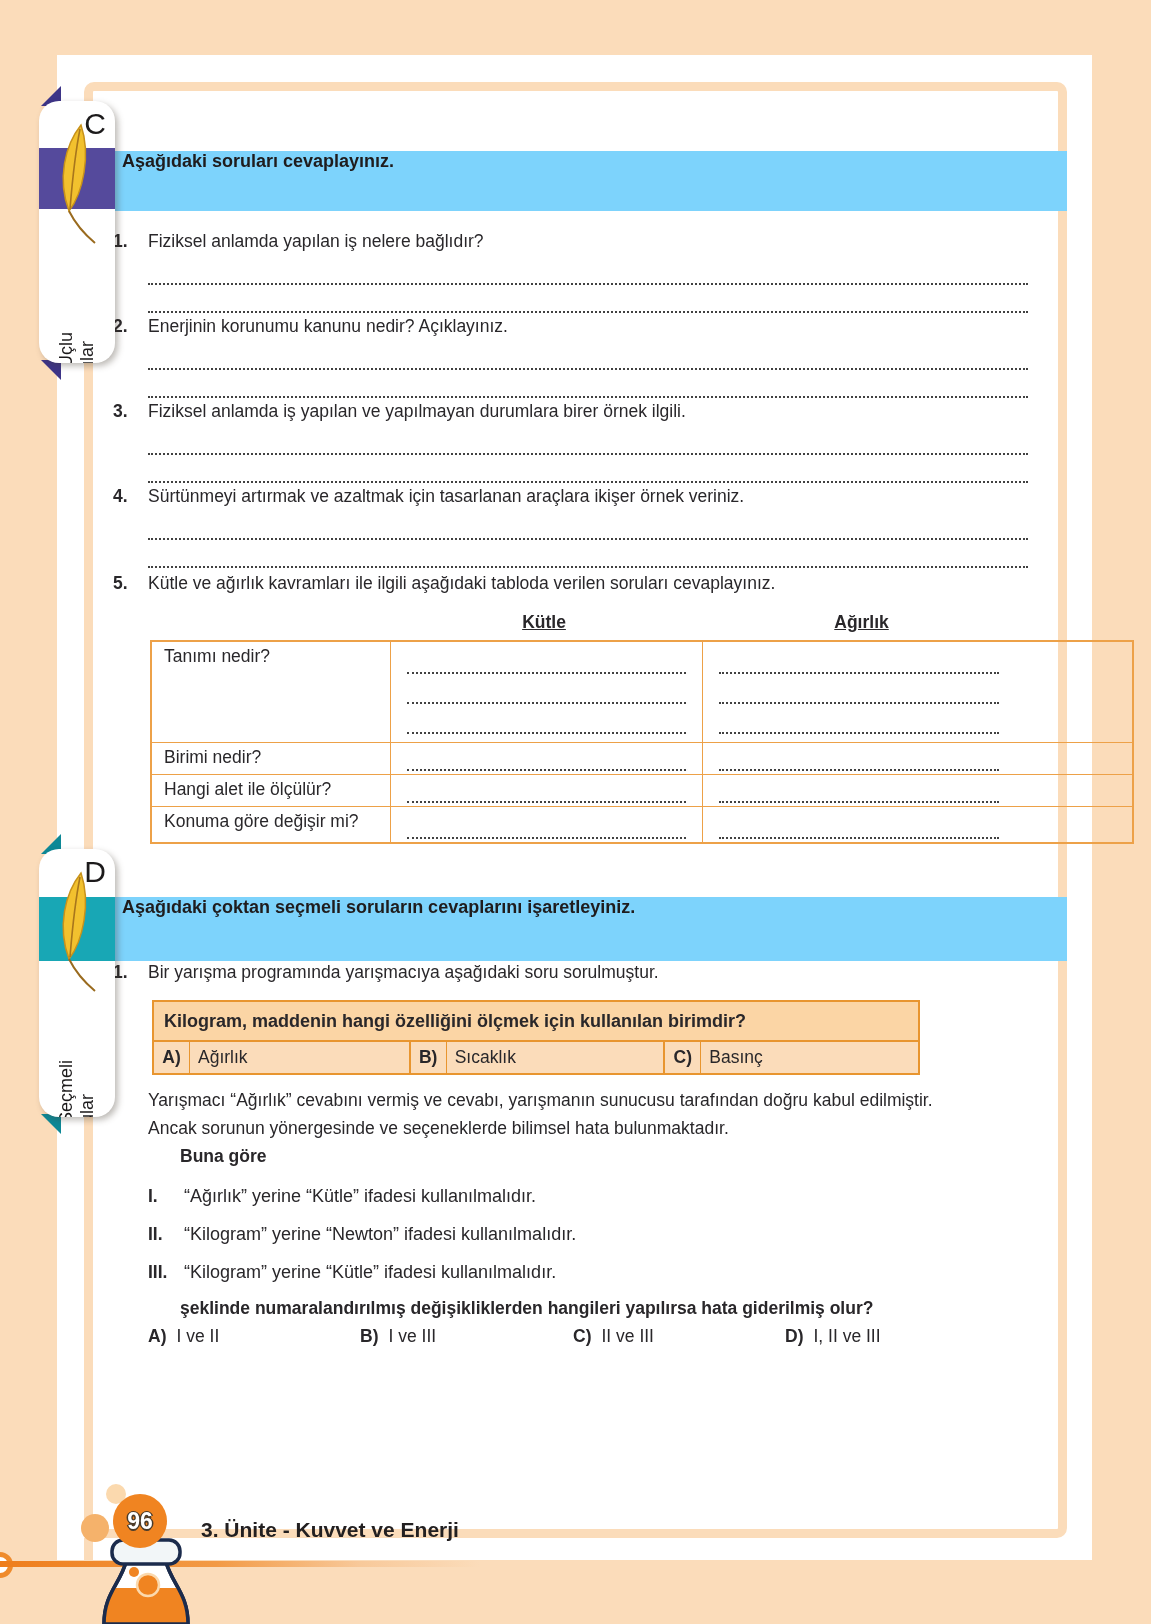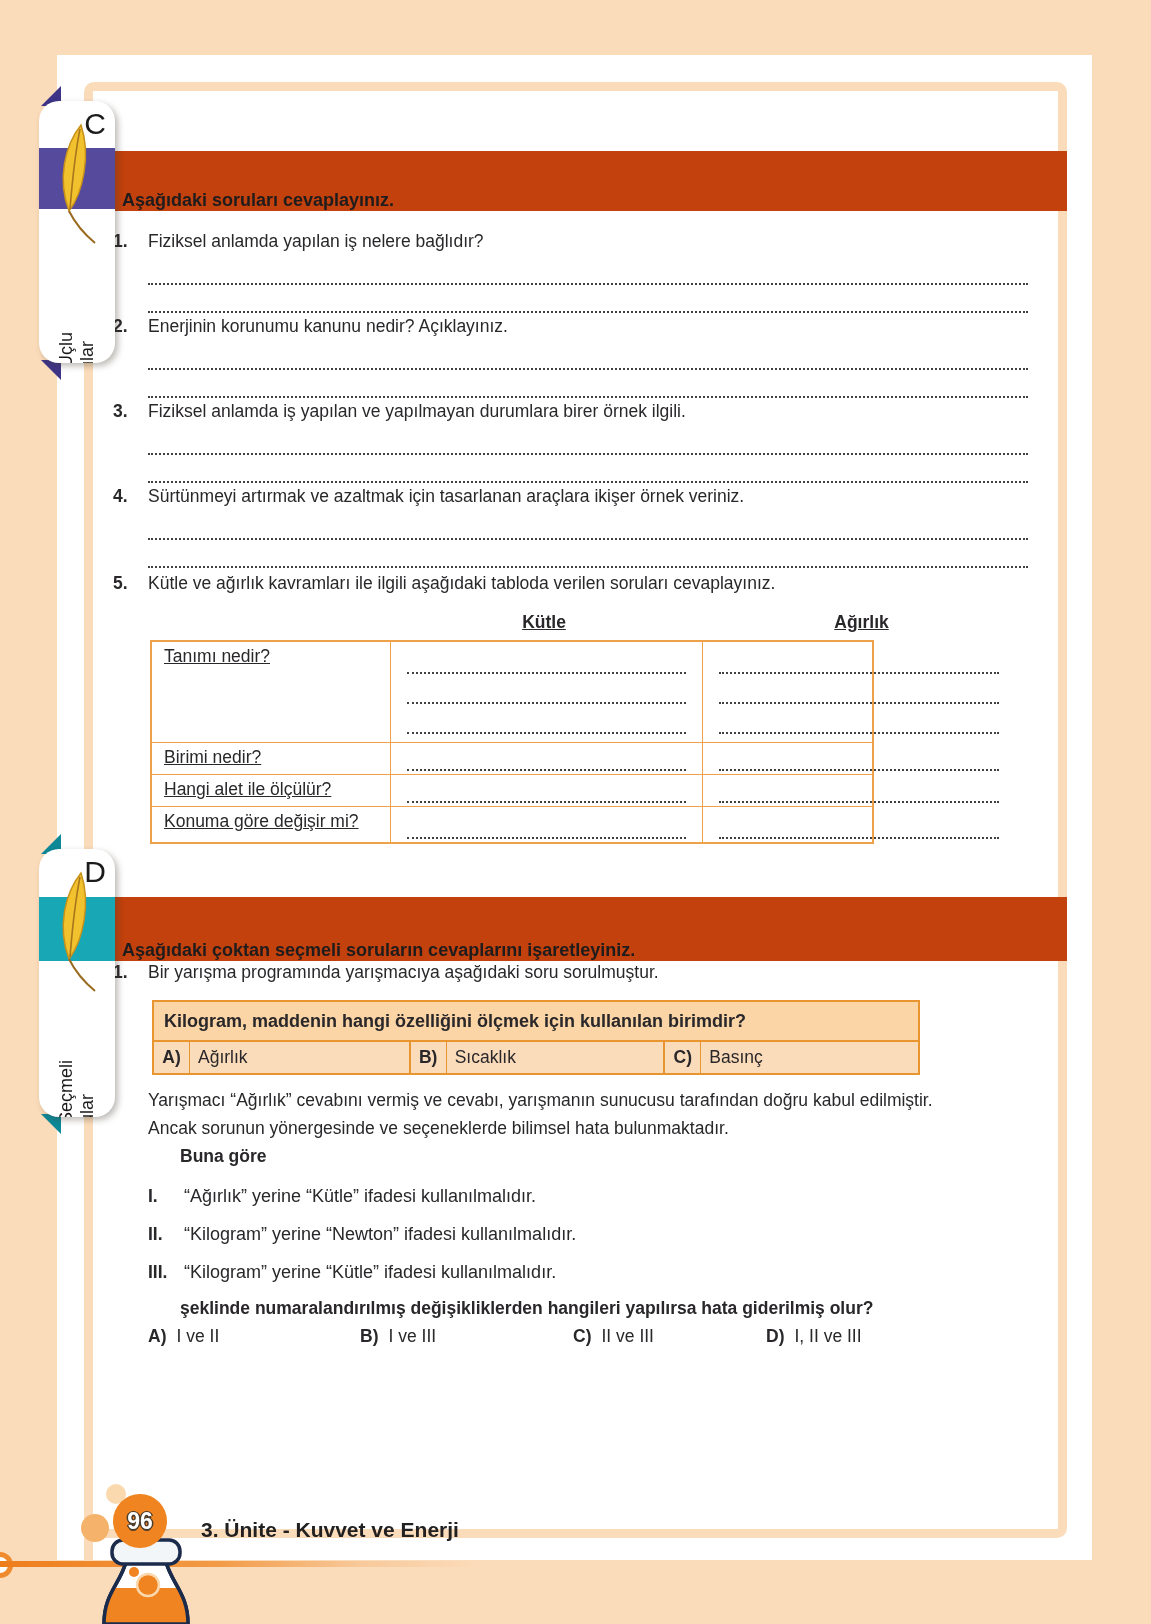--- a/index.html
+++ b/index.html
@@ -4,29 +4,29 @@
 <style>
   html,body{margin:0;padding:0;background:#ffffff;}
   .page{position:relative;width:1151px;height:1624px;overflow:hidden;background:#ffffff;
         font-family:"Liberation Sans", sans-serif;color:#29272a;}
   .abs{position:absolute;}
   
   .strip{position:absolute;background:#fbdcba;}
   
   .panel{position:absolute;left:84px;top:82px;width:983px;height:1456px;
          border:9px solid #fbdcba;border-radius:10px;background:#ffffff;box-sizing:border-box;}
-  .band{position:absolute;left:84px;width:983px;background:#c2410c;display:flex;align-items:flex-end;}
+  .band{position:absolute;left:84px;width:983px;background:#7dd3fc;display:flex;align-items:flex-start;}
   .band .band-title{margin-left:38px;font-weight:bold;font-size:18px;color:#1f1c1d;}
   
   .qnum{position:absolute;left:113px;width:30px;font-weight:bold;font-size:17.5px;}
   .qtext{position:absolute;left:148px;font-size:17.5px;white-space:nowrap;}
   .dotline{position:absolute;left:148px;width:880px;height:0;border-top:2.6px dotted #414141;}
   
-  .ktable{position:absolute;left:150px;top:640px;width:724px;height:204px;
-          border:2px solid #eda148;box-sizing:border-box;text-decoration:underline;}
+  .ktable{position:absolute;left:150px;top:640px;width:984px;height:204px;
+          border:2px solid #eda148;box-sizing:border-box;}
   .krow{position:relative;display:grid;grid-template-columns:238px 312px 313px;box-sizing:border-box;}
   .krow + .krow{border-top:1.6px solid #eda148;}
   .kcell{position:relative;border-left:1.6px solid #eda148;box-sizing:border-box;}
   .kcell:first-child{border-left:none;}
   .klabel{padding:4px 0 0 12px;font-size:17.5px;white-space:nowrap;}
   .cl{position:absolute;left:16px;right:16px;height:0;border-top:2.4px dotted #414141;}
   .thead{position:absolute;top:612px;font-weight:bold;font-size:17.5px;text-align:center;text-decoration:underline;}
   
   .quiz{position:absolute;left:152px;top:1000px;width:768px;border:2px solid #e8952f;box-sizing:border-box;}
   .quiz-q{height:38px;line-height:38px;background:#fbd5a5;font-weight:bold;font-size:18px;
@@ -197,21 +197,21 @@
 
   <div class="abs" style="left:148px;top:1326px;">
     <span class="ans-letter">A)</span><span class="ans-text">I ve II</span>
   </div>
   <div class="abs" style="left:360px;top:1326px;">
     <span class="ans-letter">B)</span><span class="ans-text">I ve III</span>
   </div>
   <div class="abs" style="left:573px;top:1326px;">
     <span class="ans-letter">C)</span><span class="ans-text">II ve III</span>
   </div>
-  <div class="abs" style="left:766px;top:1326px;">
+  <div class="abs" style="left:785px;top:1326px;">
     <span class="ans-letter">D)</span><span class="ans-text">I, II ve III</span>
   </div>
 
   <div class="fold" style="left:41px;top:86px;background:#3d3487;clip-path:polygon(100% 0,100% 100%,0 100%);"></div>
   <div class="fold" style="left:41px;top:360px;background:#3d3487;clip-path:polygon(0 0,100% 0,100% 100%);"></div>
   <div class="pill" style="top:101px;height:262px;">
     <span class="pill-letter">C</span>
     <div class="pill-block" style="top:47px;height:61px;background:#554a9c;"></div>
     <svg width="58" height="130" style="position:absolute;left:8px;top:18px;" viewBox="0 0 58 130">
       <path d="M34 6 C18 26 10 60 22 92 C36 74 44 36 34 6 Z" fill="#f2c12e" stroke="#c8921a" stroke-width="1.5"></path>

